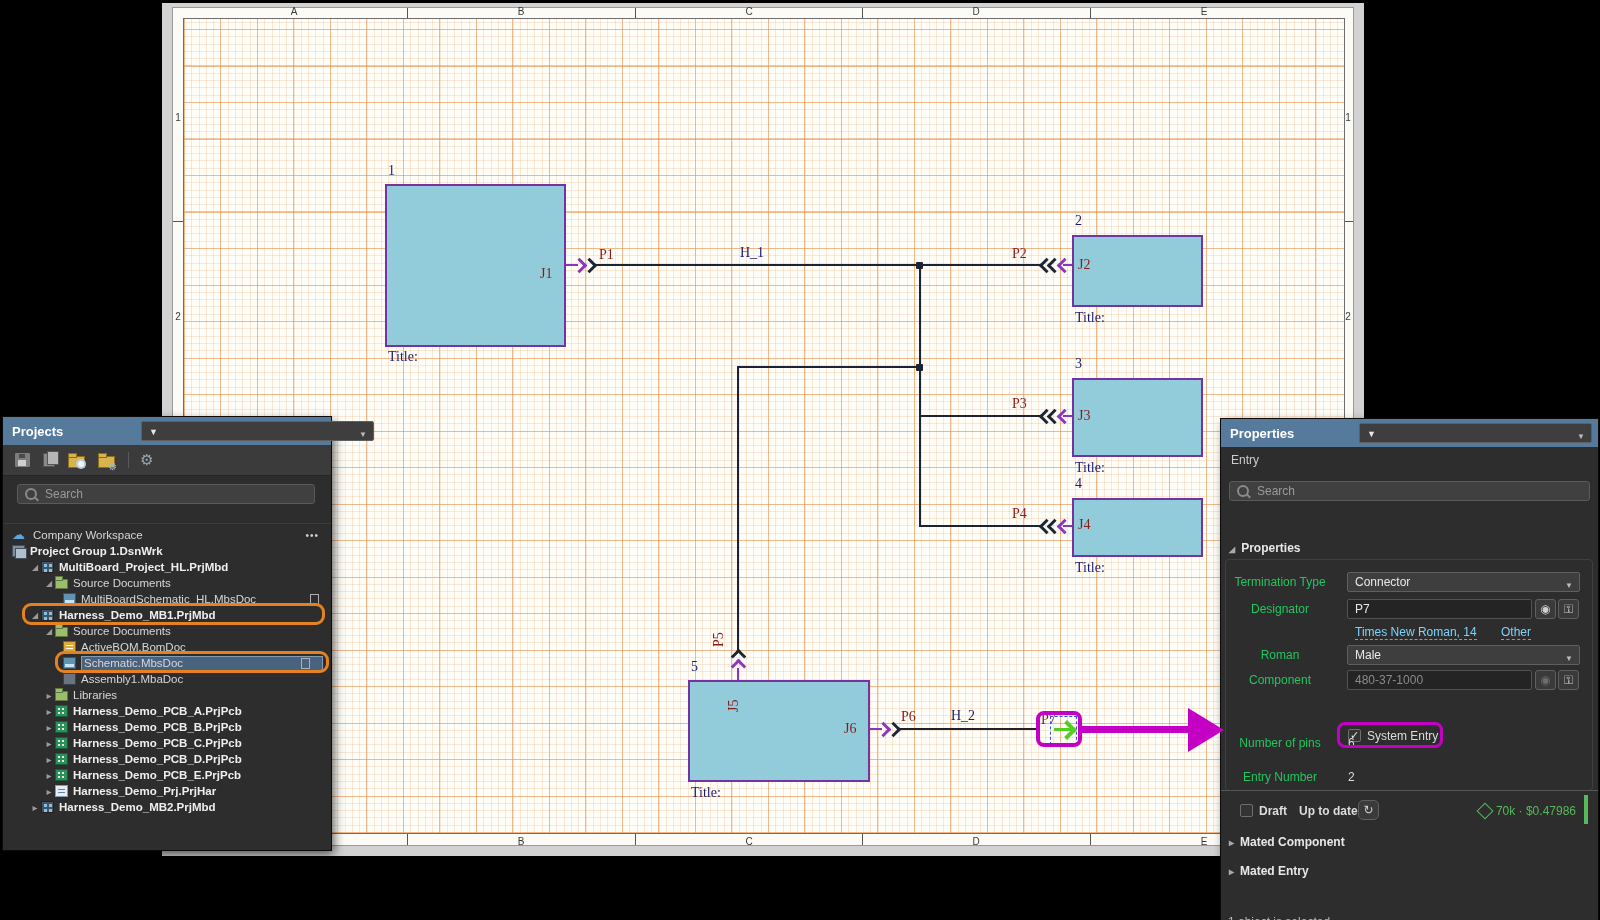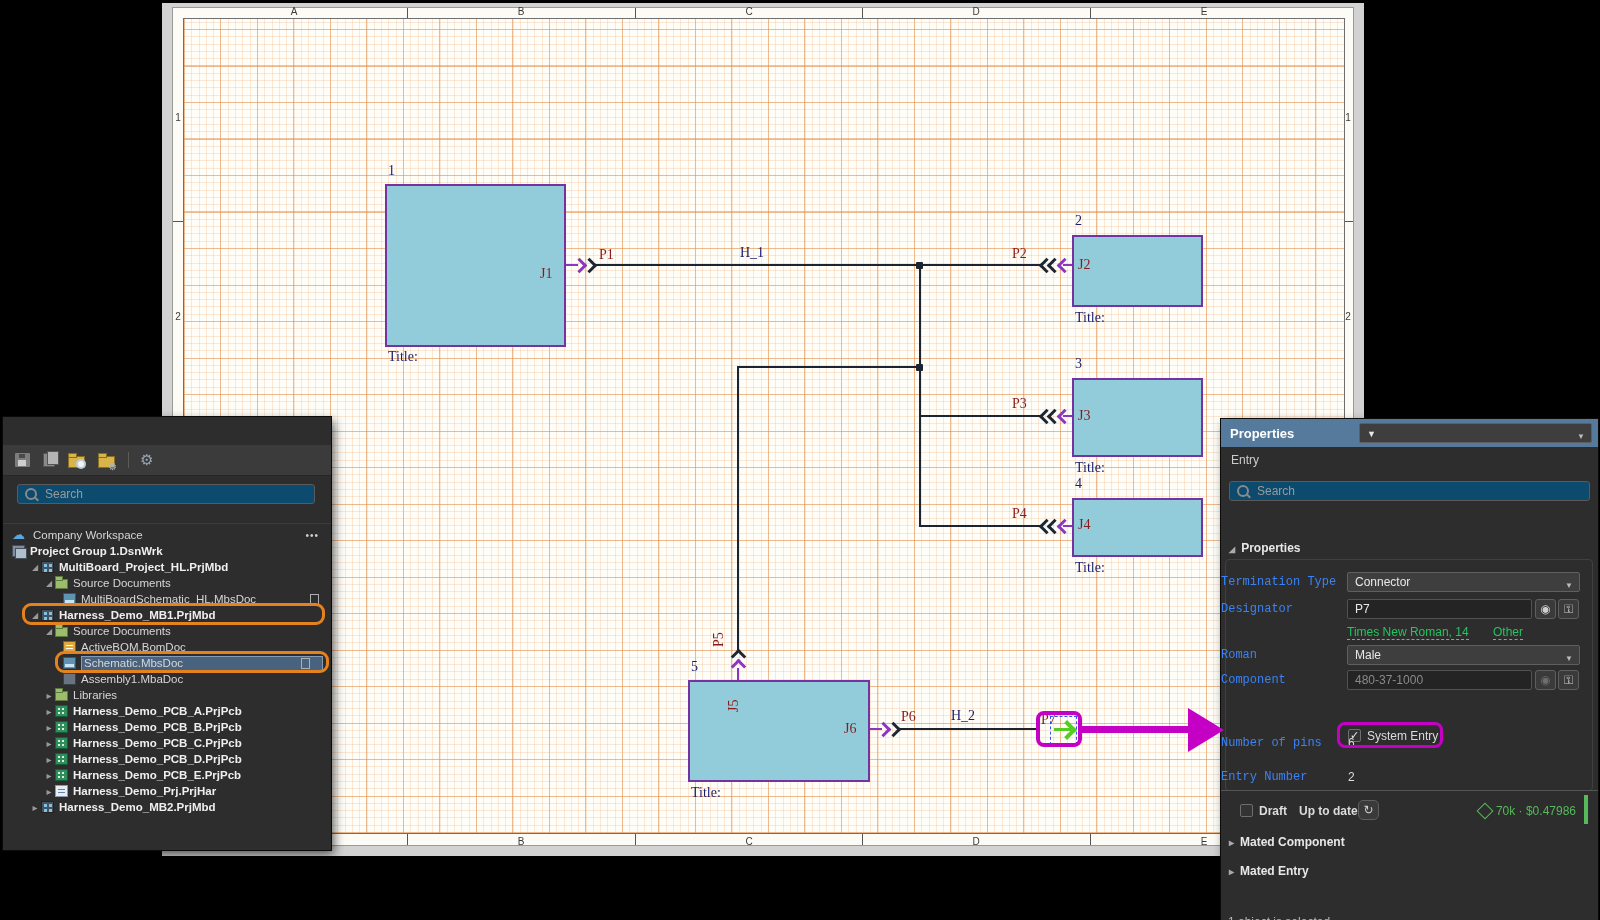--- a/index.html
+++ b/index.html
@@ -34,21 +34,21 @@
   .obox{border:3px solid #e5821f;border-radius:9px;background:transparent;}
   .mbox{border:4px solid #c400c4;border-radius:8px;}
   .marrow-shaft{position:absolute;left:1082px;top:726px;width:110px;height:7px;background:#c400c4;}
   .marrow-head{position:absolute;left:1188px;top:708px;width:0;height:0;border-left:36px solid #c400c4;border-top:22px solid transparent;border-bottom:22px solid transparent;}
   
   .panel{position:absolute;background:#2d2d2d;color:#d4d4d4;z-index:10;box-shadow:0 0 0 1px #0b0b0b,3px 4px 10px rgba(0,0,0,.65);font-size:12px;}
   .tbar{height:28px;background:#567a9c;display:flex;align-items:center;padding:0 9px;color:#fff;font-weight:bold;font-size:13px;}
   .tbar .sp{flex:1;}
   .tbtn{font-weight:normal;font-size:11px;color:#eaf0f6;margin-left:12px;cursor:default;}
   .tbtn.dd::before{content:"▼";font-size:9px;} .tbtn.cl::before{content:"✕";}
-  .searchbox{position:absolute;height:20px;background:#0c4a6e;border:1px solid #5a5a5a;border-radius:3px;display:flex;align-items:center;padding:0 7px;color:#9a9a9a;}
+  .searchbox{position:absolute;height:20px;background:#404040;border:1px solid #5a5a5a;border-radius:3px;display:flex;align-items:center;padding:0 7px;color:#9a9a9a;}
   .mag{width:8px;height:8px;border:2px solid #8a8a8a;border-radius:50%;position:relative;margin-right:8px;flex:none;}
   .mag::after{content:"";position:absolute;width:5px;height:2px;background:#8a8a8a;transform:rotate(45deg);right:-4px;bottom:-2px;}
   
   .projects{left:3px;top:417px;width:328px;height:433px;}
   .ptool{position:absolute;top:28px;left:0;right:0;height:30px;background:#3b3b3b;border-bottom:1px solid #262626;display:flex;align-items:center;padding-left:12px;}
   .ptool .tico{margin-right:13px;}
   .tsep{width:1px;height:16px;background:#5a5a5a;margin-right:11px;}
   .tree{position:absolute;top:106px;left:0;right:0;border-top:1px solid #3c3c3c;padding-top:3px;}
   .trow{height:16px;display:flex;align-items:center;font-size:11.5px;white-space:nowrap;}
   .trow .lab{color:#d6d6d6;} .trow .lab.b{font-weight:bold;color:#efefef;}
@@ -93,29 +93,29 @@
   .props{left:1221px;top:419px;width:377px;height:501px;}
   .plbl-entry{position:absolute;left:10px;top:34px;color:#cccccc;}
   .tabs{position:absolute;left:0;right:0;top:95px;height:20px;border-bottom:1px solid #5f5f5f;display:flex;padding-left:19px;}
   .tab{height:19px;line-height:19px;padding:0 9px;border:1px solid #555;border-bottom:none;background:#353535;color:#b0b0b0;margin-right:3px;font-size:12px;}
   .tab.act{background:#505050;color:#fff;border-color:#787878;}
   .sect{position:absolute;left:8px;font-weight:bold;color:#e8e8e8;font-size:12px;}
   .sect::before{content:"◢";font-size:8px;color:#aaa;margin-right:6px;}
   .sect.col::before{content:"▸";font-size:10px;}
   .group{position:absolute;left:4px;top:140px;width:366px;height:230px;border:1px solid #404040;border-radius:4px;}
   .prow{position:absolute;left:0;width:377px;height:20px;}
-  .flabel{position:absolute;left:0;width:118px;text-align:left;color:#3b82f6;line-height:20px;font-family:Liberation Mono, monospace;}
+  .flabel{position:absolute;left:0;width:118px;text-align:center;color:#22c55e;line-height:20px;}
   .dd{position:absolute;left:126px;width:233px;height:20px;background:#3e3e3e;border:1px solid #5f5f5f;border-radius:2px;box-sizing:border-box;color:#e8e8e8;line-height:18px;padding-left:7px;}
   .dd::after{content:"▼";position:absolute;right:6px;top:4px;font-size:8px;color:#bbb;}
   .inp{position:absolute;left:126px;width:185px;height:20px;background:#242424;border:1px solid #525252;border-radius:2px;box-sizing:border-box;color:#e8e8e8;line-height:18px;padding-left:7px;}
   .inp.dis{color:#8a8a8a;}
   .inp.wide{width:204px;}
   .sbtn{position:absolute;width:21px;height:20px;background:#3a3a3a;border:1px solid #5f5f5f;border-radius:3px;box-sizing:border-box;color:#cfcfcf;text-align:center;line-height:18px;font-size:12px;}
   .sbtn.dim{color:#6e6e6e;}
-  .link{color:#22c55e;border-bottom:1px dashed #64a8dc;font-size:12px;}
+  .link{color:#7dd3fc;border-bottom:1px dashed #64a8dc;font-size:12px;margin-left:8px;}
   .cbx{position:absolute;width:13px;height:13px;background:#333;border:1px solid #6e6e6e;border-radius:2px;box-sizing:border-box;color:#e8e8e8;font-size:11px;line-height:11px;text-align:center;}
   .val{position:absolute;left:127px;color:#dcdcdc;line-height:16px;}
   .hline{position:absolute;left:0;right:0;height:1px;background:#555;}
   .greenbar{position:absolute;left:363px;top:376px;width:4px;height:29px;background:#58b85c;}
   .gtxt{position:absolute;right:22px;color:#58b85c;font-size:12px;display:flex;align-items:center;gap:5px;}
   .cube{width:10px;height:10px;border:1.5px solid #58b85c;transform:rotate(45deg);flex:none;}
   .status{position:absolute;left:7px;top:472px;color:#b8b8b8;margin-top:24px;}
   .ell{float:right;margin-right:5px;color:#fff;letter-spacing:1px;font-size:10px;line-height:18px;}
 </style>
 </head>
@@ -245,20 +245,26 @@
       <div class="p7sel"></div>
       <span class="des" style="left:1041px;top:713px">P7</span>
     </div>
   </div>
 
   <div class="ann mbox" style="left:1036px;top:711px;width:46px;height:36px;box-sizing:border-box"></div>
   <div class="ann marrow-shaft"></div>
   <div class="ann marrow-head"></div>
 
   <div class="panel projects">
+    <div class="tbar">
+      <span>Projects</span>
+      <span class="sp"></span>
+      <span class="tbtn dd"></span>
+      <span class="tbtn cl"></span>
+    </div>
     <div class="ptool">
       <span class="tico i-save"></span>
       <span class="tico i-copy"></span>
       <span class="tico i-fold i-fmag"></span>
       <span class="tico i-fold i-fgear"></span>
       <span class="tsep"></span>
       <span class="tico i-gear"></span>
     </div>
     <div class="searchbox" style="left:14px;top:67px;width:298px;box-sizing:border-box">
       <span class="mag"></span>

